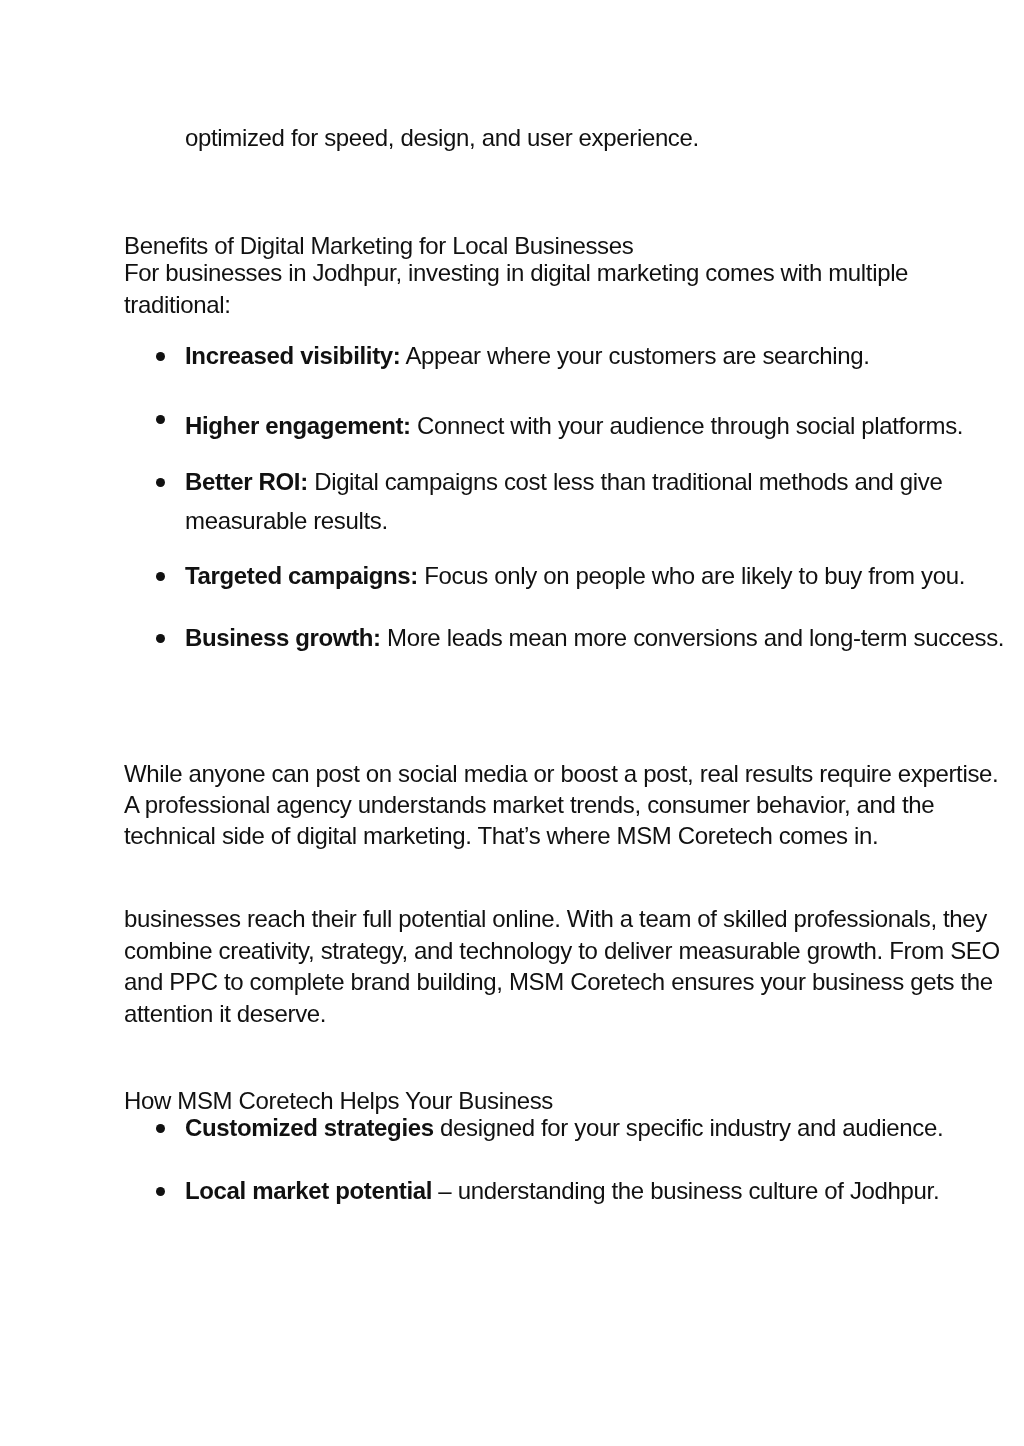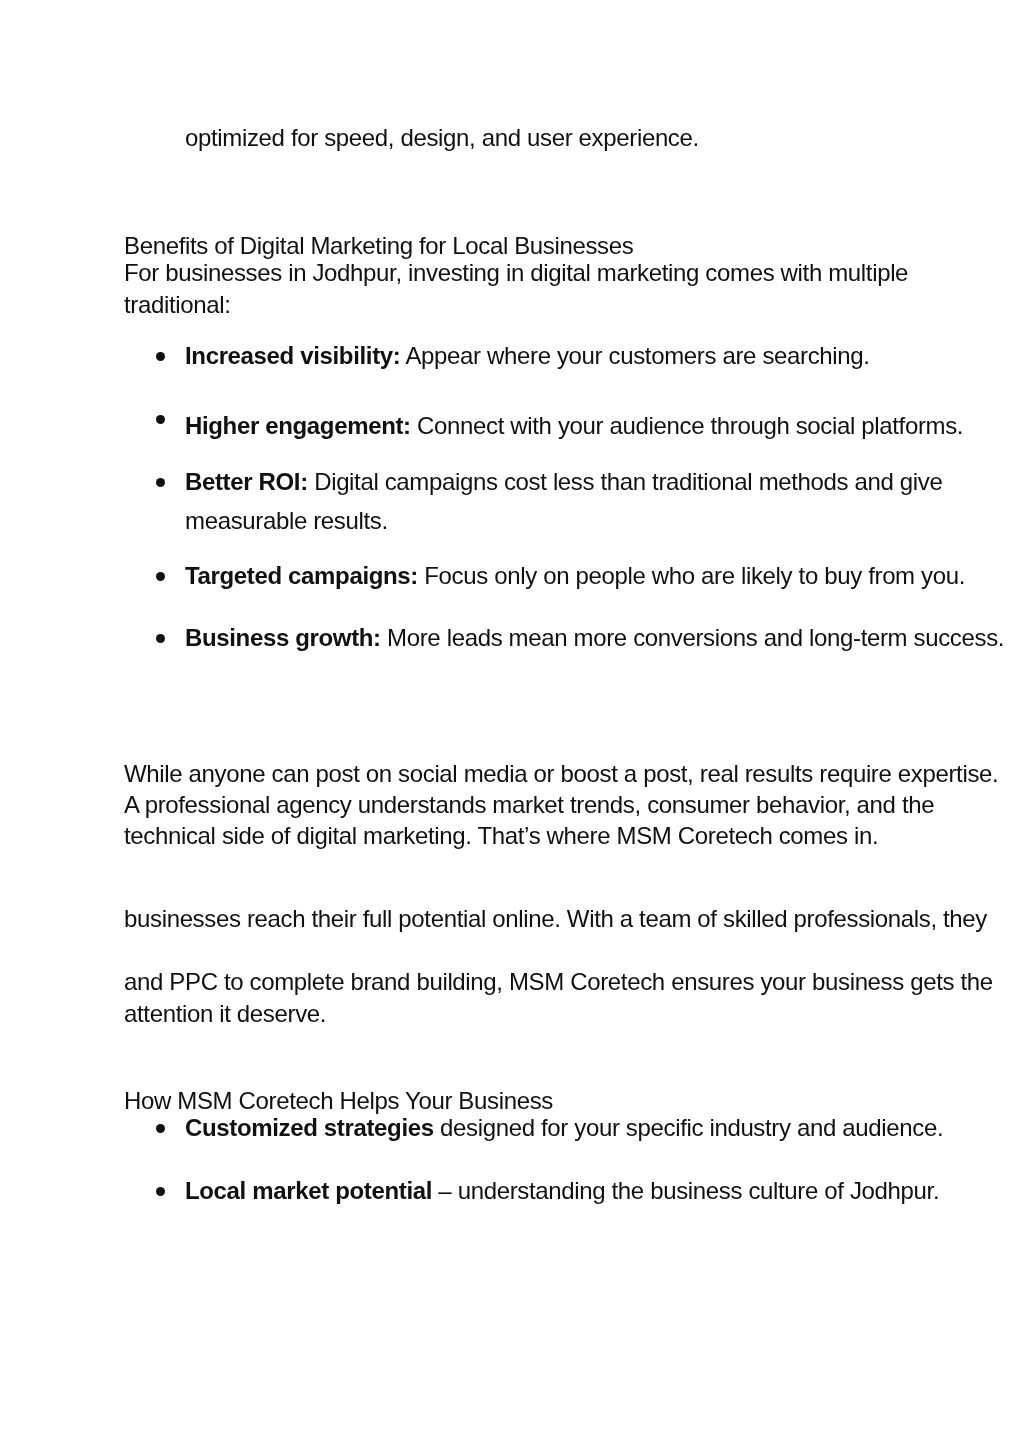--- a/index.html
+++ b/index.html
@@ -36,20 +36,21 @@
   <div class="line" style="left:185px; top:560px;"><b>Targeted campaigns:</b><span> Focus only on people who are likely to buy from you.</span></div>
 
   <div class="bullet" style="left:156px; top:634px;"></div>
   <div class="line" style="left:185px; top:622px;"><b>Business growth:</b><span> More leads mean more conversions and long-term success.</span></div>
 
   <div class="line" style="left:124px; top:758px;">While anyone can post on social media or boost a post, real results require expertise.</div>
   <div class="line" style="left:124px; top:789px;">A professional agency understands market trends, consumer behavior, and the</div>
   <div class="line" style="left:124px; top:820px;">technical side of digital marketing. That’s where MSM Coretech comes in.</div>
 
   <div class="line" style="left:124px; top:903px;">businesses reach their full potential online. With a team of skilled professionals, they</div>
+  <div class="line" style="left:124px; top:935px;">combine creativity, strategy, and technology to deliver measurable growth. From SEO</div>
   <div class="line" style="left:124px; top:966px;">and PPC to complete brand building, MSM Coretech ensures your business gets the</div>
   <div class="line" style="left:124px; top:998px;">attention it deserve.</div>
 
   <div class="line heading" style="left:124px; top:1060px;">How MSM Coretech Helps Your Business</div>
 
   <div class="bullet" style="left:156px; top:1124px;"></div>
   <div class="line" style="left:185px; top:1112px;"><b>Customized strategies</b><span> designed for your specific industry and audience.</span></div>
 
   <div class="bullet" style="left:156px; top:1187px;"></div>
   <div class="line" style="left:185px; top:1175px;"><b>Local market potential</b><span> – understanding the business culture of Jodhpur.</span></div>

